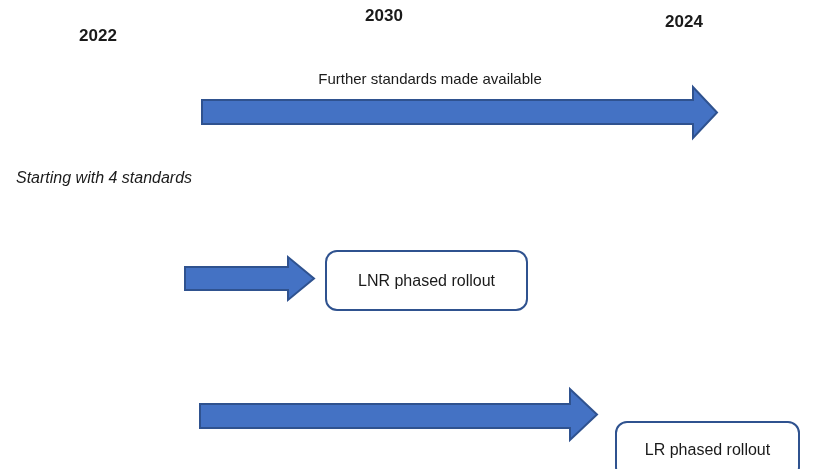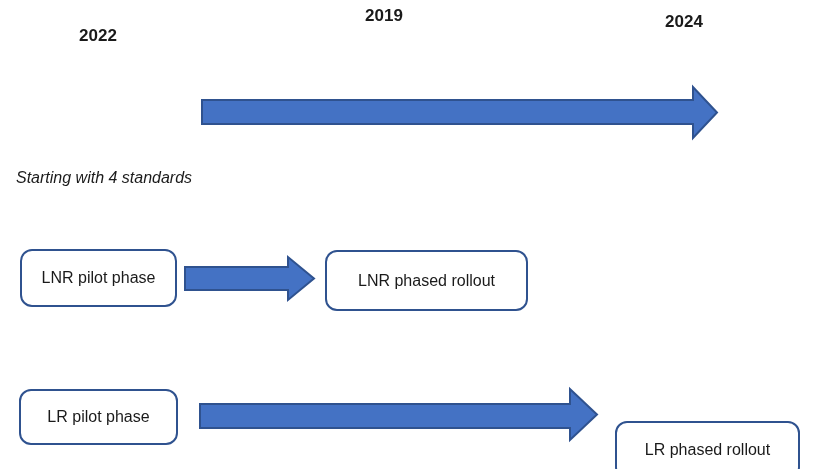--- a/index.html
+++ b/index.html
@@ -78,41 +78,36 @@
     color: #1a1a1a;
     white-space: nowrap;
   }
 </style>
 </head>
 <body>
 
 <div class="canvas">
 
   <div class="year year-2022">2022</div>
-  <div class="year year-2023">2019</div>
+  <div class="year year-2023">2030</div>
   <div class="year year-2024">2024</div>
 
+  <div class="arrow-caption">Further standards made available</div>
   <svg class="arrow-svg arrow-1" viewBox="0 0 515 51" xmlns="http://www.w3.org/2000/svg">
     <polygon points="0,13 491,13 491,0 515,25.5 491,51 491,37 0,37" fill="#4472C4"></polygon>
   </svg>
   <div class="note">Starting with 4 standards</div>
 
-  <div class="shape-box box-lnr-pilot">
-    <span>LNR pilot phase</span>
-  </div>
   <svg class="arrow-svg arrow-2" viewBox="0 0 129 43" xmlns="http://www.w3.org/2000/svg">
     <polygon points="0,10 103,10 103,0 129,21.5 103,43 103,33 0,33" fill="#4472C4"></polygon>
   </svg>
   <div class="shape-box box-lnr-phased">
     <span>LNR phased rollout</span>
   </div>
 
-  <div class="shape-box box-lr-pilot">
-    <span>LR pilot phase</span>
-  </div>
   <svg class="arrow-svg arrow-3" viewBox="0 0 397 51" xmlns="http://www.w3.org/2000/svg">
     <polygon points="0,15 370,15 370,0 397,25.5 370,51 370,39 0,39" fill="#4472C4"></polygon>
   </svg>
   <div class="shape-box box-lr-phased">
     <span>LR phased rollout</span>
   </div>
 
 </div>
 
 </body></html>

